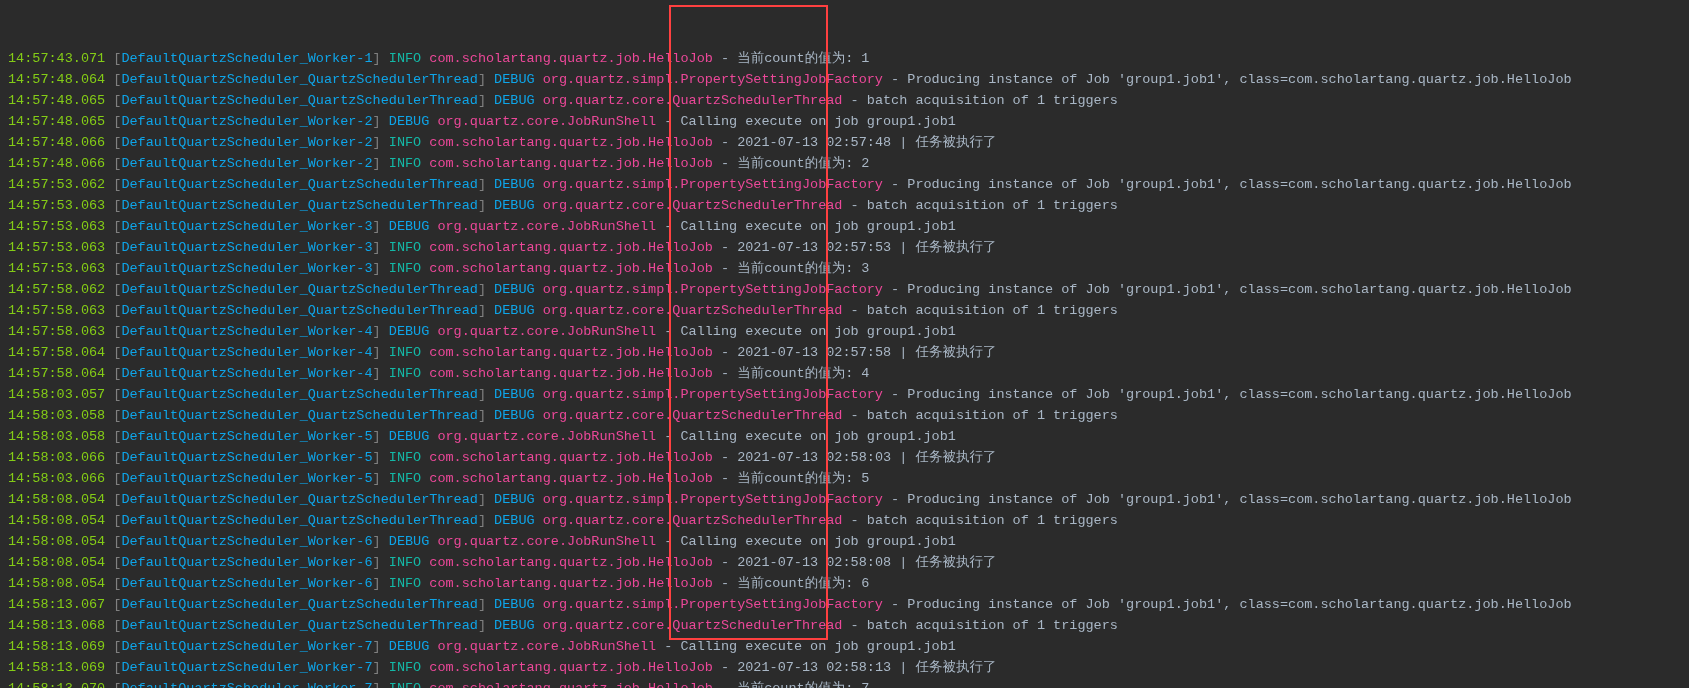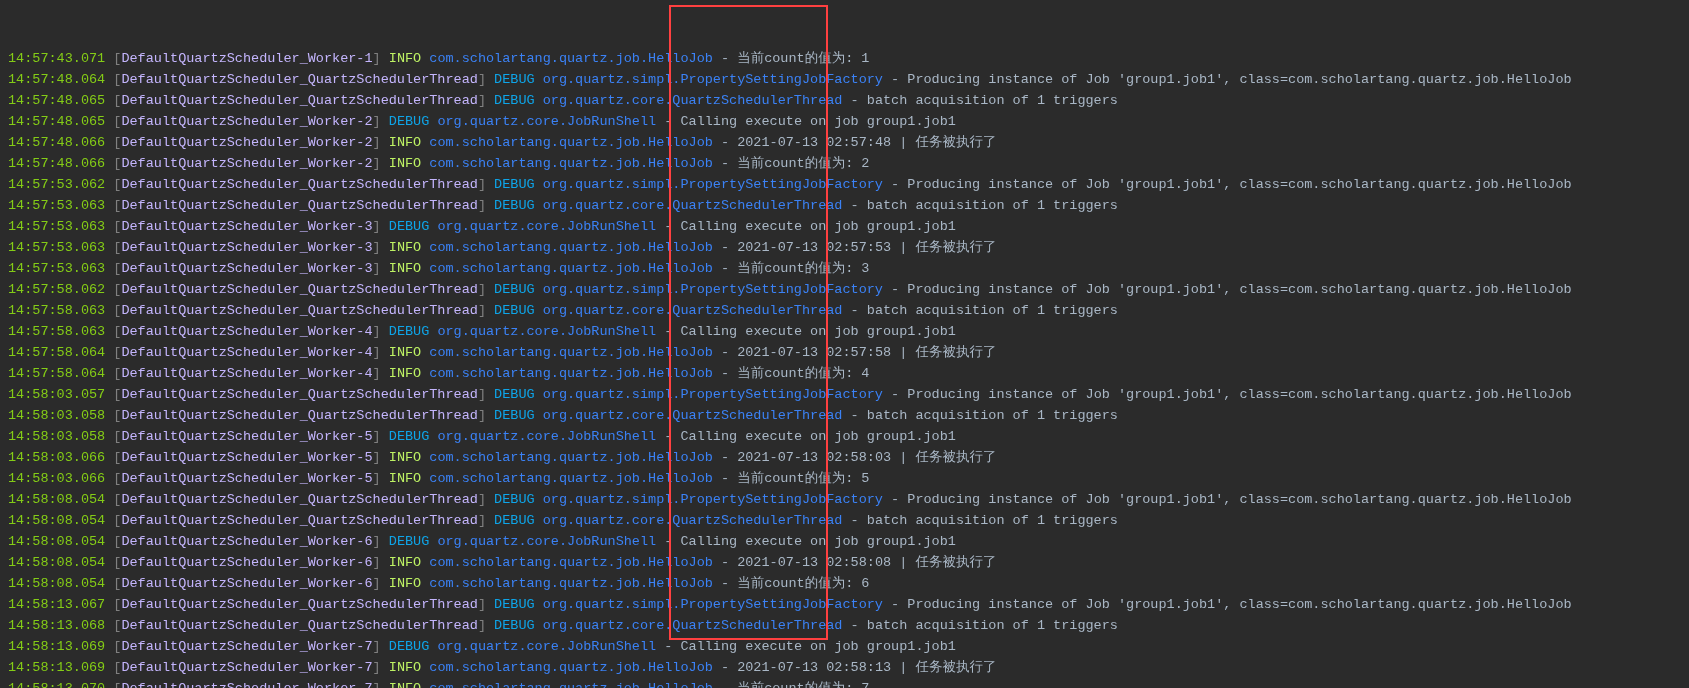--- a/index.html
+++ b/index.html
@@ -1,24 +1,24 @@
 <!DOCTYPE html>
 <html><head>
 <meta charset="utf-8">
 <style>
   html,body{margin:0;padding:0;background:#2b2b2b;color:#a9b7c6;font-family:Consolas,"Courier New",monospace;font-size:13.5px;width:1689px}
   .log{padding:6px 8px;white-space:pre;position:relative;line-height:21px}
   .line{height:21px;display:block}
   .ts{color:#84cc16}
   .br1{color:#808080}
-  .thr{color:#c4b5fd}
+  .thr{color:#0ea5e9}
   .br2{color:#808080}
   .lvl-debug{color:#0ea5e9}
-  .lvl-info{color:#bef264}
-  .logger{color:#3b82f6}
+  .lvl-info{color:#14b8a6}
+  .logger{color:#ec4899}
   .msg{color:#a9b7c6}
   .highlight{position:absolute;border:2px solid #ff4040;pointer-events:none}
 </style>
 </head>
 <body>
 
 <div class="log" id="logpanel">
   <div class="highlight" id="hl" style="left: 669px; top: 5px; width: 155px; height: 631px;"></div>
 <span class="line"><span class="ts">14:57:43.071</span><span class="br1"> [</span><span class="thr">DefaultQuartzScheduler_Worker-1</span><span class="br2">] </span><span class="lvl-info">INFO</span> <span class="logger">com.scholartang.quartz.job.HelloJob</span><span class="msg"> - </span><span class="msg">当前count的值为: 1</span></span><span class="line"><span class="ts">14:57:48.064</span><span class="br1"> [</span><span class="thr">DefaultQuartzScheduler_QuartzSchedulerThread</span><span class="br2">] </span><span class="lvl-debug">DEBUG</span> <span class="logger">org.quartz.simpl.PropertySettingJobFactory</span><span class="msg"> - </span><span class="msg">Producing instance of Job 'group1.job1', class=com.scholartang.quartz.job.HelloJob</span></span><span class="line"><span class="ts">14:57:48.065</span><span class="br1"> [</span><span class="thr">DefaultQuartzScheduler_QuartzSchedulerThread</span><span class="br2">] </span><span class="lvl-debug">DEBUG</span> <span class="logger">org.quartz.core.QuartzSchedulerThread</span><span class="msg"> - </span><span class="msg">batch acquisition of 1 triggers</span></span><span class="line"><span class="ts">14:57:48.065</span><span class="br1"> [</span><span class="thr">DefaultQuartzScheduler_Worker-2</span><span class="br2">] </span><span class="lvl-debug">DEBUG</span> <span class="logger">org.quartz.core.JobRunShell</span><span class="msg"> - </span><span class="msg">Calling execute on job group1.job1</span></span><span class="line"><span class="ts">14:57:48.066</span><span class="br1"> [</span><span class="thr">DefaultQuartzScheduler_Worker-2</span><span class="br2">] </span><span class="lvl-info">INFO</span> <span class="logger">com.scholartang.quartz.job.HelloJob</span><span class="msg"> - </span><span class="msg">2021-07-13 02:57:48 | 任务被执行了</span></span><span class="line"><span class="ts">14:57:48.066</span><span class="br1"> [</span><span class="thr">DefaultQuartzScheduler_Worker-2</span><span class="br2">] </span><span class="lvl-info">INFO</span> <span class="logger">com.scholartang.quartz.job.HelloJob</span><span class="msg"> - </span><span class="msg">当前count的值为: 2</span></span><span class="line"><span class="ts">14:57:53.062</span><span class="br1"> [</span><span class="thr">DefaultQuartzScheduler_QuartzSchedulerThread</span><span class="br2">] </span><span class="lvl-debug">DEBUG</span> <span class="logger">org.quartz.simpl.PropertySettingJobFactory</span><span class="msg"> - </span><span class="msg">Producing instance of Job 'group1.job1', class=com.scholartang.quartz.job.HelloJob</span></span><span class="line"><span class="ts">14:57:53.063</span><span class="br1"> [</span><span class="thr">DefaultQuartzScheduler_QuartzSchedulerThread</span><span class="br2">] </span><span class="lvl-debug">DEBUG</span> <span class="logger">org.quartz.core.QuartzSchedulerThread</span><span class="msg"> - </span><span class="msg">batch acquisition of 1 triggers</span></span><span class="line"><span class="ts">14:57:53.063</span><span class="br1"> [</span><span class="thr">DefaultQuartzScheduler_Worker-3</span><span class="br2">] </span><span class="lvl-debug">DEBUG</span> <span class="logger">org.quartz.core.JobRunShell</span><span class="msg"> - </span><span class="msg">Calling execute on job group1.job1</span></span><span class="line"><span class="ts">14:57:53.063</span><span class="br1"> [</span><span class="thr">DefaultQuartzScheduler_Worker-3</span><span class="br2">] </span><span class="lvl-info">INFO</span> <span class="logger">com.scholartang.quartz.job.HelloJob</span><span class="msg"> - </span><span class="msg">2021-07-13 02:57:53 | 任务被执行了</span></span><span class="line"><span class="ts">14:57:53.063</span><span class="br1"> [</span><span class="thr">DefaultQuartzScheduler_Worker-3</span><span class="br2">] </span><span class="lvl-info">INFO</span> <span class="logger">com.scholartang.quartz.job.HelloJob</span><span class="msg"> - </span><span class="msg">当前count的值为: 3</span></span><span class="line"><span class="ts">14:57:58.062</span><span class="br1"> [</span><span class="thr">DefaultQuartzScheduler_QuartzSchedulerThread</span><span class="br2">] </span><span class="lvl-debug">DEBUG</span> <span class="logger">org.quartz.simpl.PropertySettingJobFactory</span><span class="msg"> - </span><span class="msg">Producing instance of Job 'group1.job1', class=com.scholartang.quartz.job.HelloJob</span></span><span class="line"><span class="ts">14:57:58.063</span><span class="br1"> [</span><span class="thr">DefaultQuartzScheduler_QuartzSchedulerThread</span><span class="br2">] </span><span class="lvl-debug">DEBUG</span> <span class="logger">org.quartz.core.QuartzSchedulerThread</span><span class="msg"> - </span><span class="msg">batch acquisition of 1 triggers</span></span><span class="line"><span class="ts">14:57:58.063</span><span class="br1"> [</span><span class="thr">DefaultQuartzScheduler_Worker-4</span><span class="br2">] </span><span class="lvl-debug">DEBUG</span> <span class="logger">org.quartz.core.JobRunShell</span><span class="msg"> - </span><span class="msg">Calling execute on job group1.job1</span></span><span class="line"><span class="ts">14:57:58.064</span><span class="br1"> [</span><span class="thr">DefaultQuartzScheduler_Worker-4</span><span class="br2">] </span><span class="lvl-info">INFO</span> <span class="logger">com.scholartang.quartz.job.HelloJob</span><span class="msg"> - </span><span class="msg">2021-07-13 02:57:58 | 任务被执行了</span></span><span class="line"><span class="ts">14:57:58.064</span><span class="br1"> [</span><span class="thr">DefaultQuartzScheduler_Worker-4</span><span class="br2">] </span><span class="lvl-info">INFO</span> <span class="logger">com.scholartang.quartz.job.HelloJob</span><span class="msg"> - </span><span class="msg">当前count的值为: 4</span></span><span class="line"><span class="ts">14:58:03.057</span><span class="br1"> [</span><span class="thr">DefaultQuartzScheduler_QuartzSchedulerThread</span><span class="br2">] </span><span class="lvl-debug">DEBUG</span> <span class="logger">org.quartz.simpl.PropertySettingJobFactory</span><span class="msg"> - </span><span class="msg">Producing instance of Job 'group1.job1', class=com.scholartang.quartz.job.HelloJob</span></span><span class="line"><span class="ts">14:58:03.058</span><span class="br1"> [</span><span class="thr">DefaultQuartzScheduler_QuartzSchedulerThread</span><span class="br2">] </span><span class="lvl-debug">DEBUG</span> <span class="logger">org.quartz.core.QuartzSchedulerThread</span><span class="msg"> - </span><span class="msg">batch acquisition of 1 triggers</span></span><span class="line"><span class="ts">14:58:03.058</span><span class="br1"> [</span><span class="thr">DefaultQuartzScheduler_Worker-5</span><span class="br2">] </span><span class="lvl-debug">DEBUG</span> <span class="logger">org.quartz.core.JobRunShell</span><span class="msg"> - </span><span class="msg">Calling execute on job group1.job1</span></span><span class="line"><span class="ts">14:58:03.066</span><span class="br1"> [</span><span class="thr">DefaultQuartzScheduler_Worker-5</span><span class="br2">] </span><span class="lvl-info">INFO</span> <span class="logger">com.scholartang.quartz.job.HelloJob</span><span class="msg"> - </span><span class="msg">2021-07-13 02:58:03 | 任务被执行了</span></span><span class="line"><span class="ts">14:58:03.066</span><span class="br1"> [</span><span class="thr">DefaultQuartzScheduler_Worker-5</span><span class="br2">] </span><span class="lvl-info">INFO</span> <span class="logger">com.scholartang.quartz.job.HelloJob</span><span class="msg"> - </span><span class="msg">当前count的值为: 5</span></span><span class="line"><span class="ts">14:58:08.054</span><span class="br1"> [</span><span class="thr">DefaultQuartzScheduler_QuartzSchedulerThread</span><span class="br2">] </span><span class="lvl-debug">DEBUG</span> <span class="logger">org.quartz.simpl.PropertySettingJobFactory</span><span class="msg"> - </span><span class="msg">Producing instance of Job 'group1.job1', class=com.scholartang.quartz.job.HelloJob</span></span><span class="line"><span class="ts">14:58:08.054</span><span class="br1"> [</span><span class="thr">DefaultQuartzScheduler_QuartzSchedulerThread</span><span class="br2">] </span><span class="lvl-debug">DEBUG</span> <span class="logger">org.quartz.core.QuartzSchedulerThread</span><span class="msg"> - </span><span class="msg">batch acquisition of 1 triggers</span></span><span class="line"><span class="ts">14:58:08.054</span><span class="br1"> [</span><span class="thr">DefaultQuartzScheduler_Worker-6</span><span class="br2">] </span><span class="lvl-debug">DEBUG</span> <span class="logger">org.quartz.core.JobRunShell</span><span class="msg"> - </span><span class="msg">Calling execute on job group1.job1</span></span><span class="line"><span class="ts">14:58:08.054</span><span class="br1"> [</span><span class="thr">DefaultQuartzScheduler_Worker-6</span><span class="br2">] </span><span class="lvl-info">INFO</span> <span class="logger">com.scholartang.quartz.job.HelloJob</span><span class="msg"> - </span><span class="msg">2021-07-13 02:58:08 | 任务被执行了</span></span><span class="line"><span class="ts">14:58:08.054</span><span class="br1"> [</span><span class="thr">DefaultQuartzScheduler_Worker-6</span><span class="br2">] </span><span class="lvl-info">INFO</span> <span class="logger">com.scholartang.quartz.job.HelloJob</span><span class="msg"> - </span><span class="msg">当前count的值为: 6</span></span><span class="line"><span class="ts">14:58:13.067</span><span class="br1"> [</span><span class="thr">DefaultQuartzScheduler_QuartzSchedulerThread</span><span class="br2">] </span><span class="lvl-debug">DEBUG</span> <span class="logger">org.quartz.simpl.PropertySettingJobFactory</span><span class="msg"> - </span><span class="msg">Producing instance of Job 'group1.job1', class=com.scholartang.quartz.job.HelloJob</span></span><span class="line"><span class="ts">14:58:13.068</span><span class="br1"> [</span><span class="thr">DefaultQuartzScheduler_QuartzSchedulerThread</span><span class="br2">] </span><span class="lvl-debug">DEBUG</span> <span class="logger">org.quartz.core.QuartzSchedulerThread</span><span class="msg"> - </span><span class="msg">batch acquisition of 1 triggers</span></span><span class="line"><span class="ts">14:58:13.069</span><span class="br1"> [</span><span class="thr">DefaultQuartzScheduler_Worker-7</span><span class="br2">] </span><span class="lvl-debug">DEBUG</span> <span class="logger">org.quartz.core.JobRunShell</span><span class="msg"> - </span><span class="msg">Calling execute on job group1.job1</span></span><span class="line"><span class="ts">14:58:13.069</span><span class="br1"> [</span><span class="thr">DefaultQuartzScheduler_Worker-7</span><span class="br2">] </span><span class="lvl-info">INFO</span> <span class="logger">com.scholartang.quartz.job.HelloJob</span><span class="msg"> - </span><span class="msg">2021-07-13 02:58:13 | 任务被执行了</span></span><span class="line"><span class="ts">14:58:13.070</span><span class="br1"> [</span><span class="thr">DefaultQuartzScheduler_Worker-7</span><span class="br2">] </span><span class="lvl-info">INFO</span> <span class="logger">com.scholartang.quartz.job.HelloJob</span><span class="msg"> - </span><span class="msg">当前count的值为: 7</span></span></div>
 

